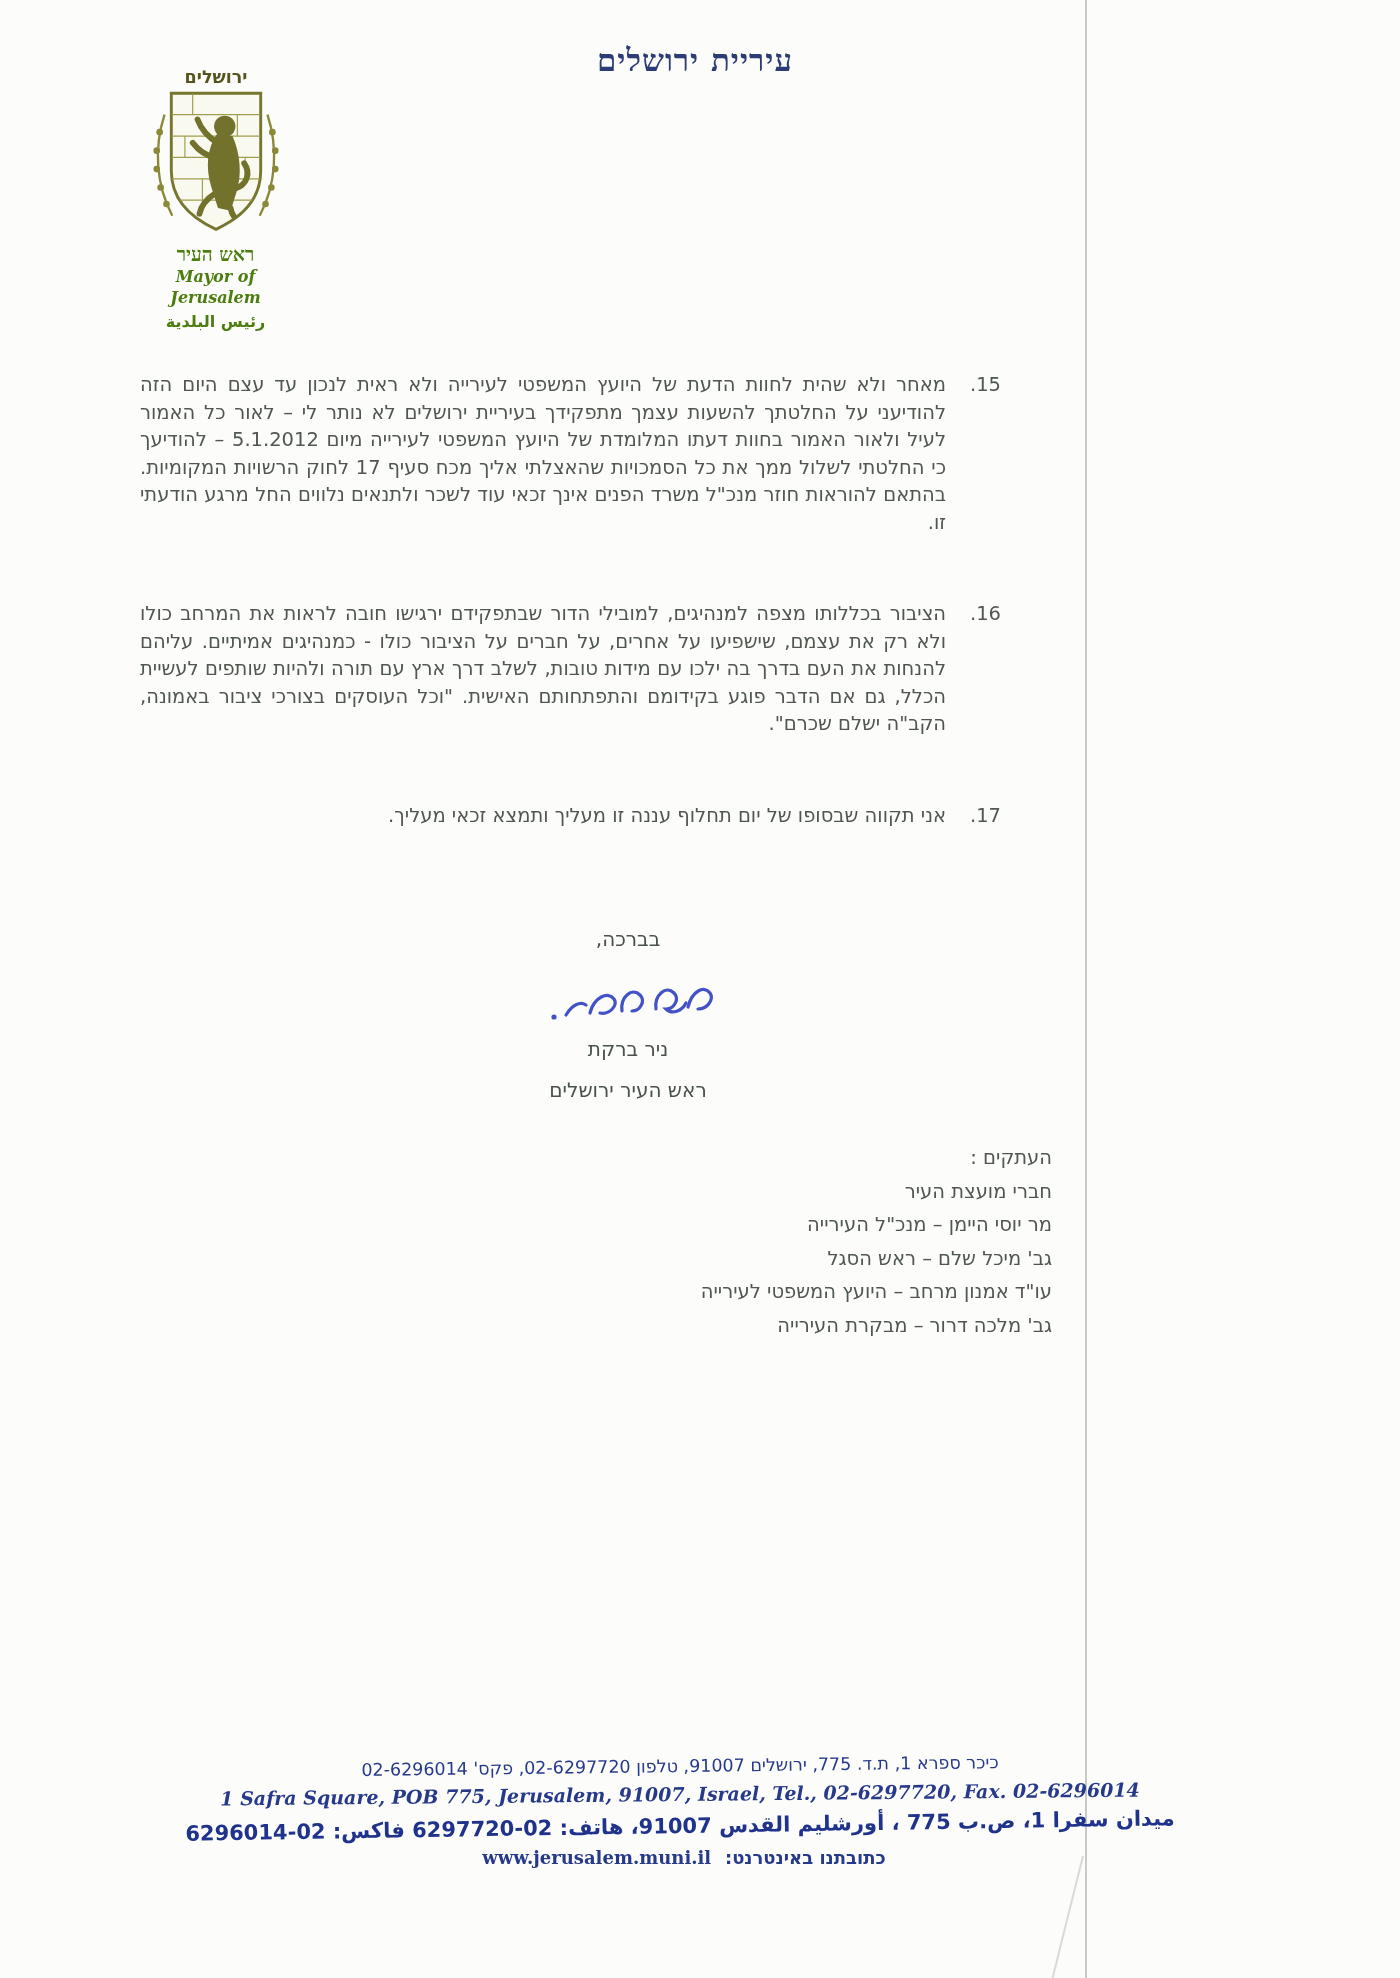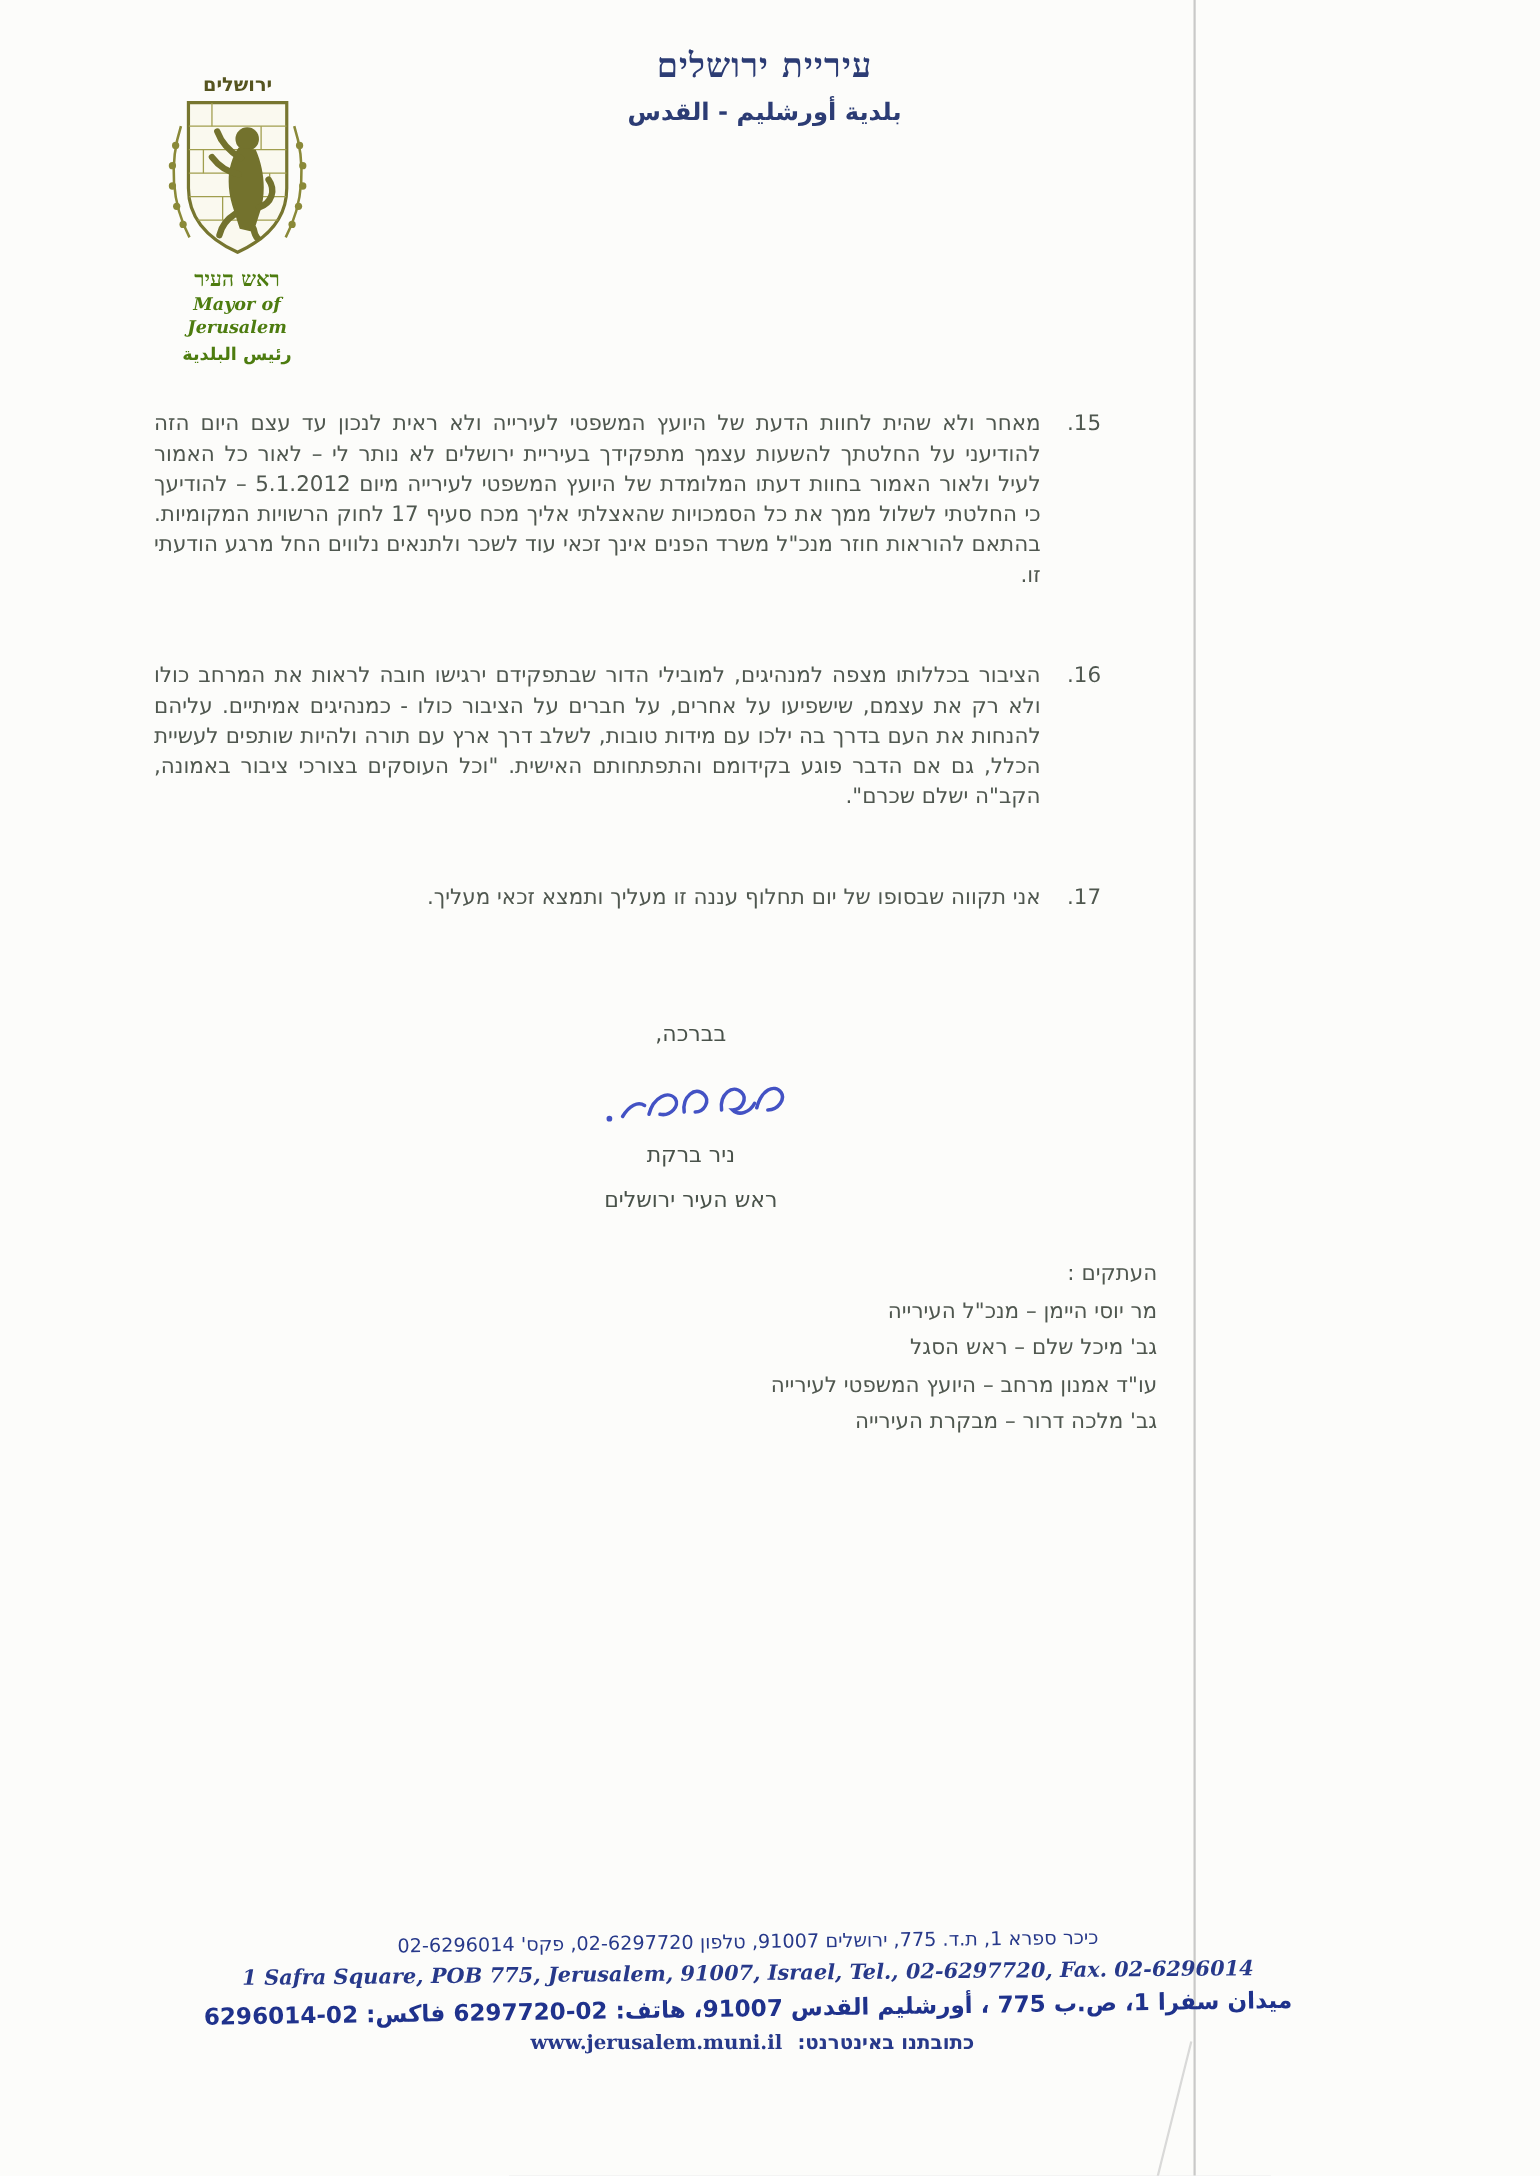--- a/index.html
+++ b/index.html
@@ -64,21 +64,20 @@
 </head>
 <body>
 
 <div class="page">
 
   <div class="scan-vline"></div>
   <div class="scan-corner"></div>
 
   <div class="header-center">
     <div class="title-he">עיריית ירושלים</div>
-    <div class="title-ar">بلدية أورشليم - القدس</div>
   </div>
 
   <div class="logo-wrap">
     <svg width="136" height="178" viewBox="0 0 140 183">
       <defs>
         <clipPath id="shieldClip">
           <path d="M24,28 H116 V108 Q116,147 70,168 Q24,147 24,108 Z"></path>
         </clipPath>
       </defs>
       <text x="70" y="17" text-anchor="middle" font-size="18" font-weight="bold" font-family="DejaVu Sans, sans-serif" fill="#55541f">ירושלים</text>
@@ -158,20 +157,21 @@
         <path d="M28,48 C34,38 42,34 48,38"></path>
       </g>
       <circle cx="16" cy="50" r="2.6" fill="#4352c4"></circle>
     </svg>
     <div class="sig-name">ניר ברקת</div>
     <div class="sig-title">ראש העיר ירושלים</div>
   </div>
 
   <div class="copies-block">
     <div>העתקים :</div>
+    <div>חברי מועצת העיר</div>
     <div>מר יוסי היימן – מנכ"ל העירייה</div>
     <div>גב' מיכל שלם – ראש הסגל</div>
     <div>עו"ד אמנון מרחב – היועץ המשפטי לעירייה</div>
     <div>גב' מלכה דרור – מבקרת העירייה</div>
   </div>
 
   <div class="footer">
     <div class="footer-he">כיכר ספרא 1, ת.ד. 775, ירושלים 91007, טלפון 02-6297720, פקס' 02-6296014</div>
     <div class="footer-en">1 Safra Square, POB 775, Jerusalem, 91007, Israel, Tel., 02-6297720, Fax. 02-6296014</div>
     <div class="footer-ar">ميدان سفرا 1، ص.ب 775 ، أورشليم القدس 91007، هاتف: 02-6297720 فاكس: 02-6296014</div>

